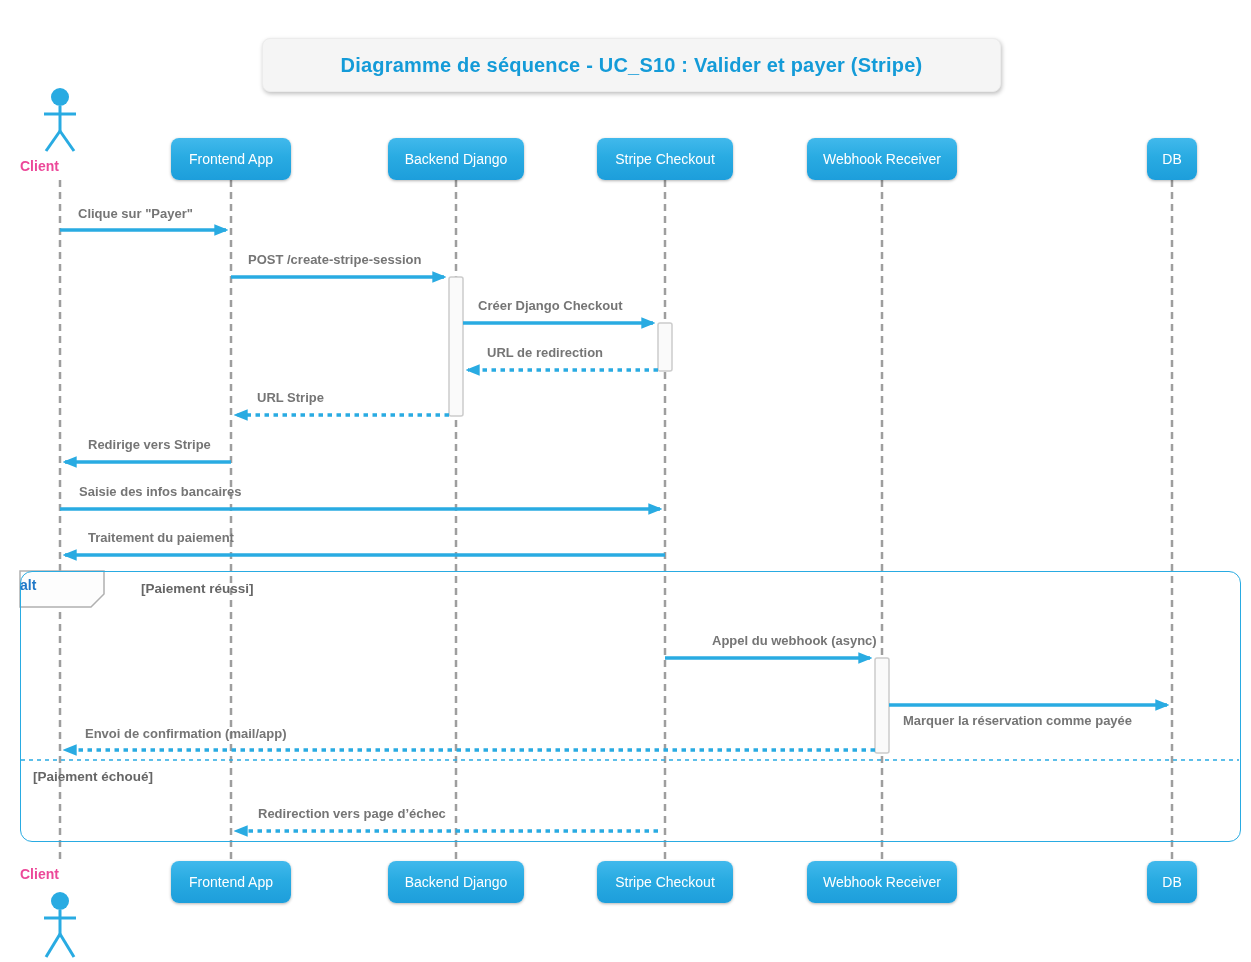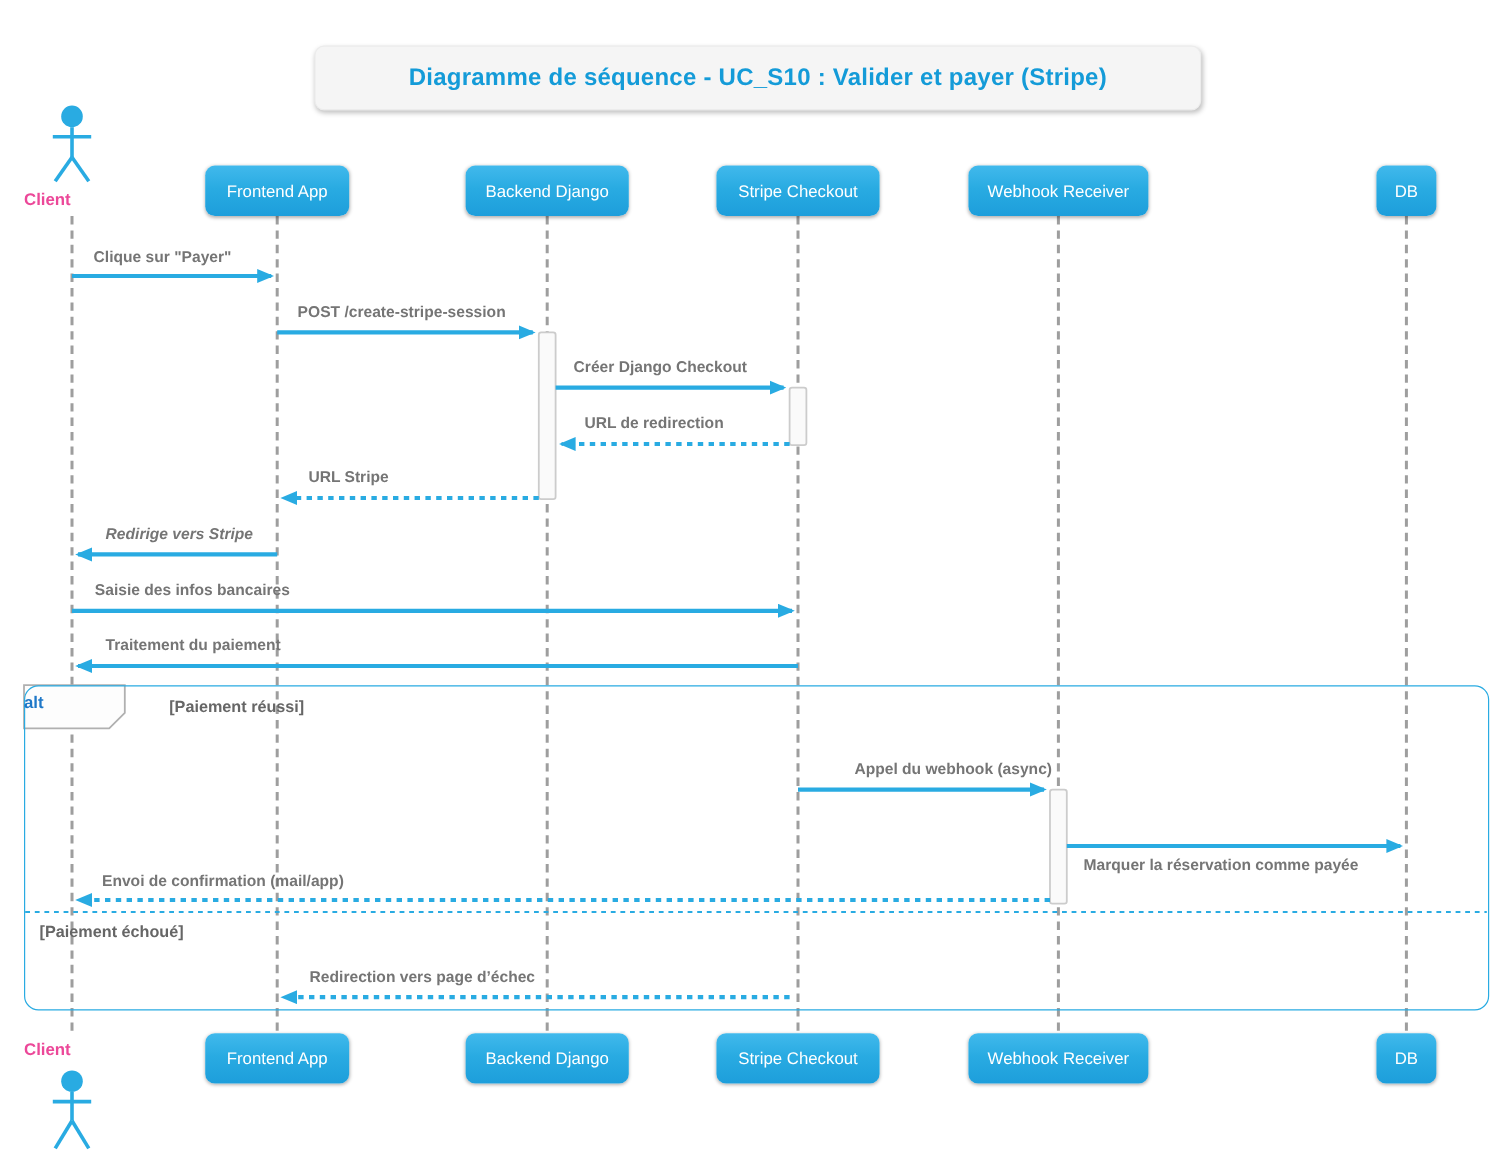--- a/index.html
+++ b/index.html
@@ -147,21 +147,21 @@
   </div>
 
   <div class="actor-label" style="left:20px;top:158px;">Client</div>
   <div class="actor-label" style="left:20px;top:866px;">Client</div>
 
   <div class="msg-label" style="left:78px;top:206px;">Clique sur "Payer"</div>
   <div class="msg-label" style="left:248px;top:252px;">POST /create-stripe-session</div>
   <div class="msg-label" style="left:478px;top:298px;">Créer Django Checkout</div>
   <div class="msg-label" style="left:487px;top:345px;">URL de redirection</div>
   <div class="msg-label" style="left:257px;top:390px;">URL Stripe</div>
-  <div class="msg-label" style="left:88px;top:437px;font-style:italic;">Redirige vers Stripe</div>
+  <div class="msg-label" style="left:88px;top:437px;">Redirige vers Stripe</div>
   <div class="msg-label" style="left:79px;top:484px;">Saisie des infos bancaires</div>
   <div class="msg-label" style="left:88px;top:530px;">Traitement du paiement</div>
   <div class="msg-label" style="left:712px;top:633px;">Appel du webhook (async)</div>
   <div class="msg-label" style="left:903px;top:713px;">Marquer la réservation comme payée</div>
   <div class="msg-label" style="left:85px;top:726px;">Envoi de confirmation (mail/app)</div>
   <div class="msg-label" style="left:258px;top:806px;">Redirection vers page d’échec</div>
 
   <div class="alt-keyword">alt</div>
   <div class="cond-label" style="left:125px;top:581px;margin-left:16px;">[Paiement réussi]</div>
   <div class="cond-label" style="left:33px;top:769px;">[Paiement échoué]</div>

